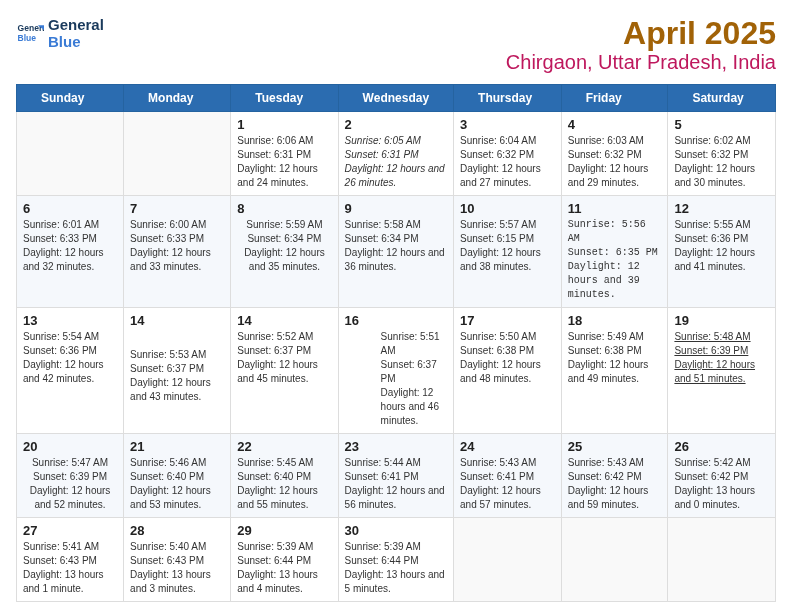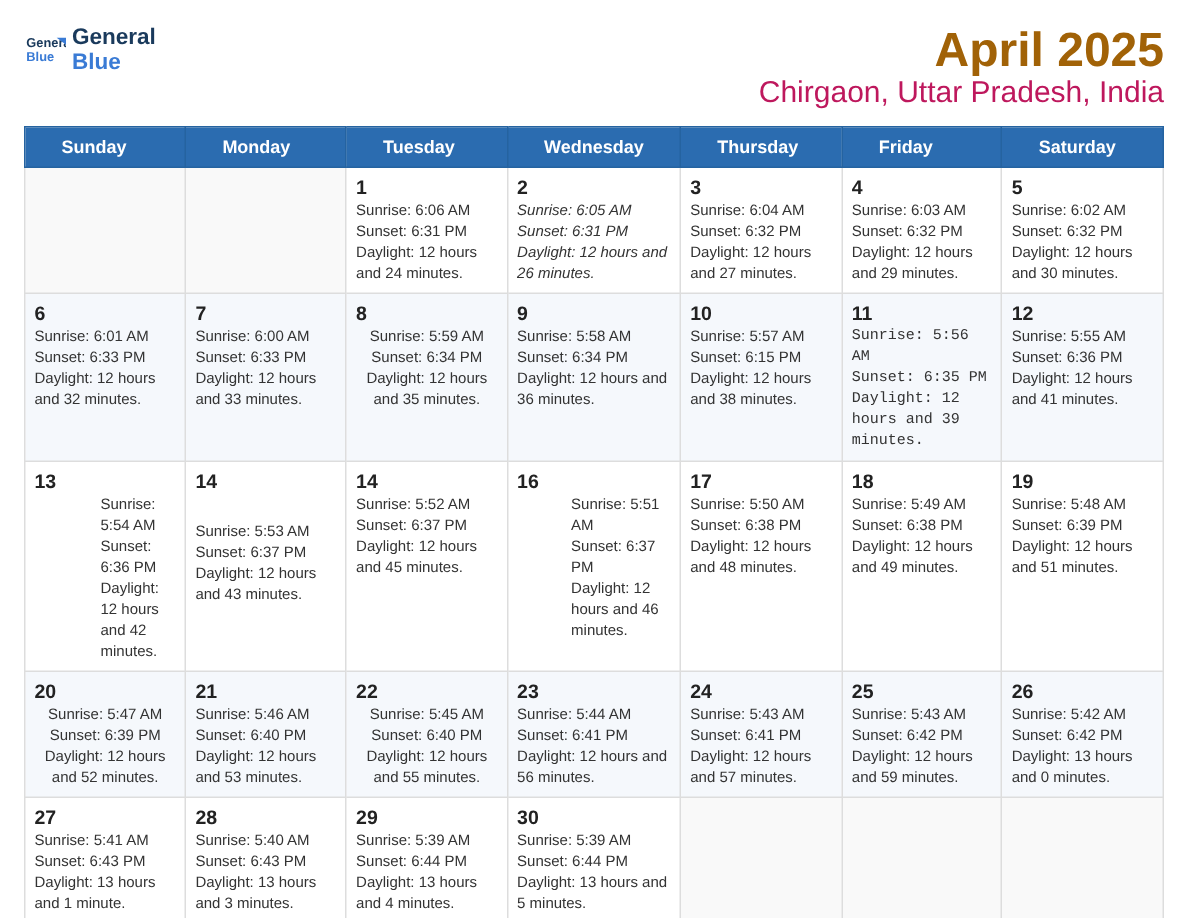--- a/index.html
+++ b/index.html
@@ -193,21 +193,21 @@
         <td>
           <span class="day-num">12</span>
           <div class="cell-info" style="white-space: pre-line;">Sunrise: 5:55 AM
 Sunset: 6:36 PM
 Daylight: 12 hours and 41 minutes.</div>
         </td>
       </tr>
       <tr class="week-row">
         <td>
           <span class="day-num">13</span>
-          <div class="cell-info" style="white-space: pre-line; margin-left: 44px;">Sunrise: 5:54 AM
+          <div class="cell-info" style="white-space: pre-line;">Sunrise: 5:54 AM
 Sunset: 6:36 PM
 Daylight: 12 hours and 42 minutes.</div>
         </td>
         <td>
           <span class="day-num">14</span>
           <div class="cell-info" style="white-space: pre-line; margin-top: 20px;">Sunrise: 5:53 AM
 Sunset: 6:37 PM
 Daylight: 12 hours and 43 minutes.</div>
         </td>
         <td>
@@ -229,41 +229,41 @@
 Daylight: 12 hours and 48 minutes.</div>
         </td>
         <td>
           <span class="day-num">18</span>
           <div class="cell-info" style="white-space: pre-line;">Sunrise: 5:49 AM
 Sunset: 6:38 PM
 Daylight: 12 hours and 49 minutes.</div>
         </td>
         <td>
           <span class="day-num">19</span>
-          <div class="cell-info" style="white-space: pre-line;">Sunrise: 5:48 AM
+          <div class="cell-info" style="white-space: pre-line; text-decoration: underline;">Sunrise: 5:48 AM
 Sunset: 6:39 PM
 Daylight: 12 hours and 51 minutes.</div>
         </td>
       </tr>
       <tr class="week-row">
         <td>
           <span class="day-num">20</span>
           <div class="cell-info" style="white-space: pre-line; text-align: center;">Sunrise: 5:47 AM
 Sunset: 6:39 PM
 Daylight: 12 hours and 52 minutes.</div>
         </td>
         <td>
           <span class="day-num">21</span>
           <div class="cell-info" style="white-space: pre-line;">Sunrise: 5:46 AM
 Sunset: 6:40 PM
 Daylight: 12 hours and 53 minutes.</div>
         </td>
         <td>
           <span class="day-num">22</span>
-          <div class="cell-info" style="white-space: pre-line; text-align: center;">Sunrise: 5:45 AM
+          <div class="cell-info" style="white-space: pre-line;">Sunrise: 5:45 AM
 Sunset: 6:40 PM
 Daylight: 12 hours and 55 minutes.</div>
         </td>
         <td>
           <span class="day-num">23</span>
           <div class="cell-info" style="white-space: pre-line;">Sunrise: 5:44 AM
 Sunset: 6:41 PM
 Daylight: 12 hours and 56 minutes.</div>
         </td>
         <td>

